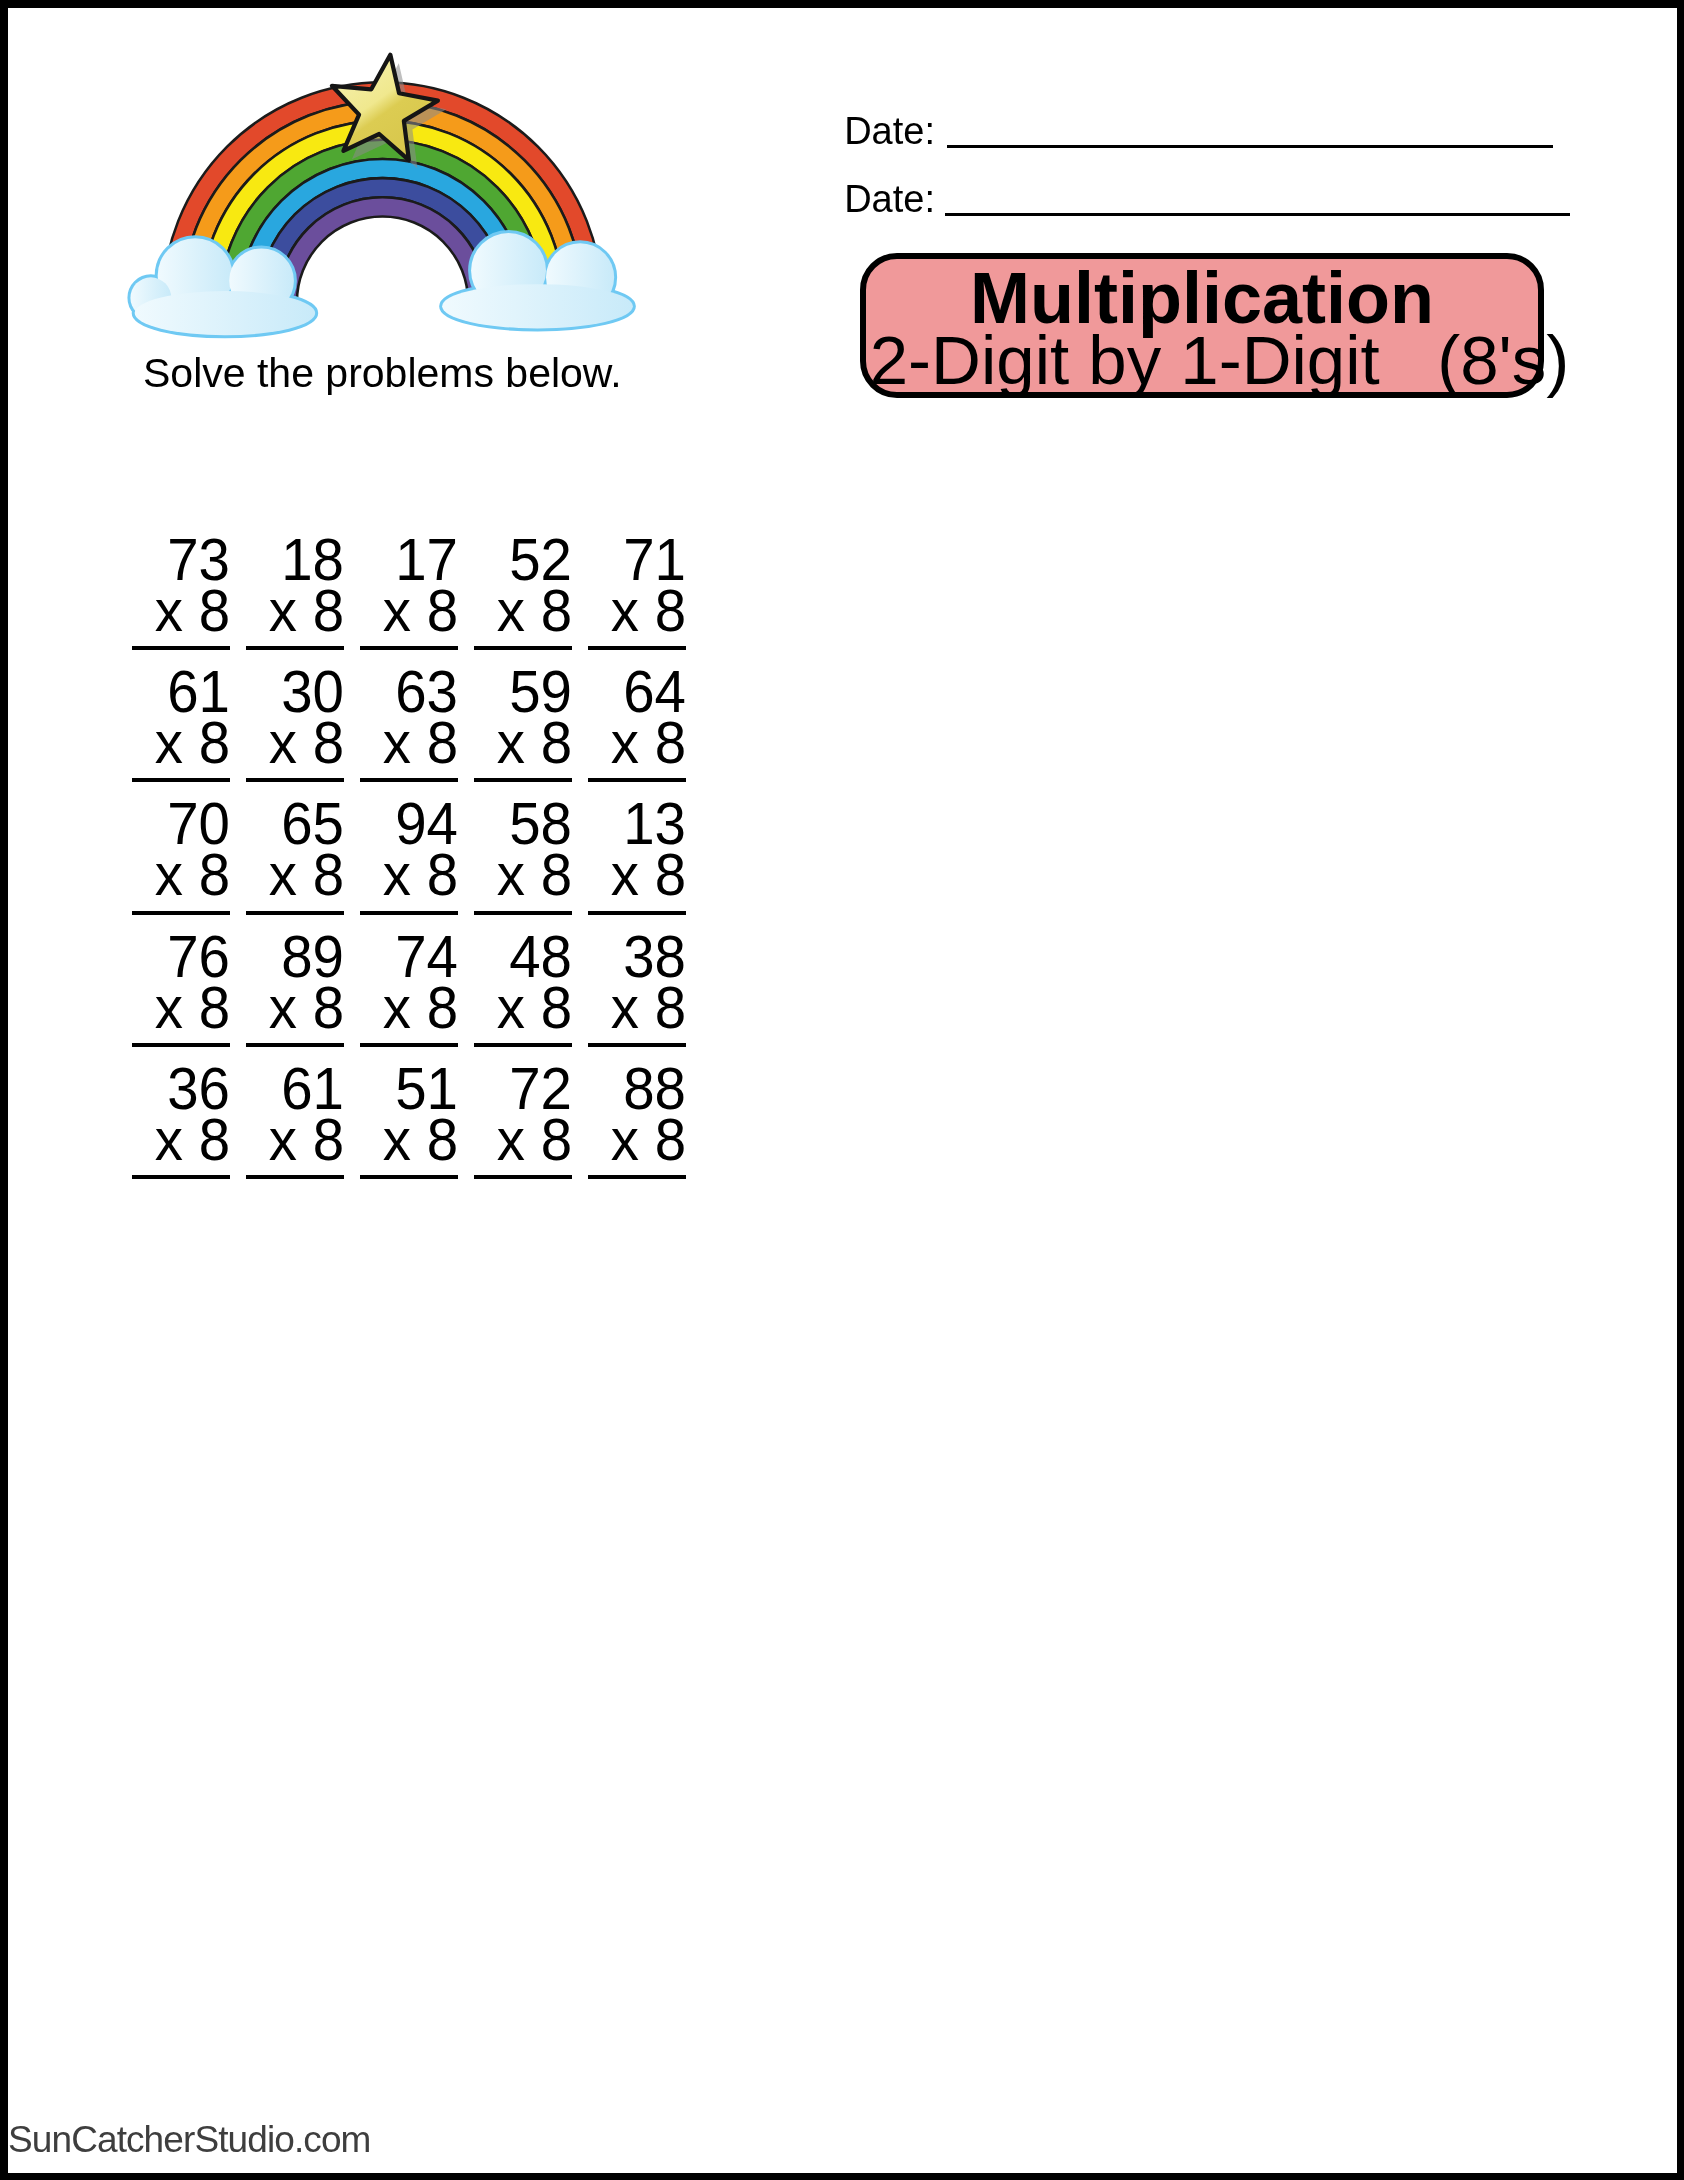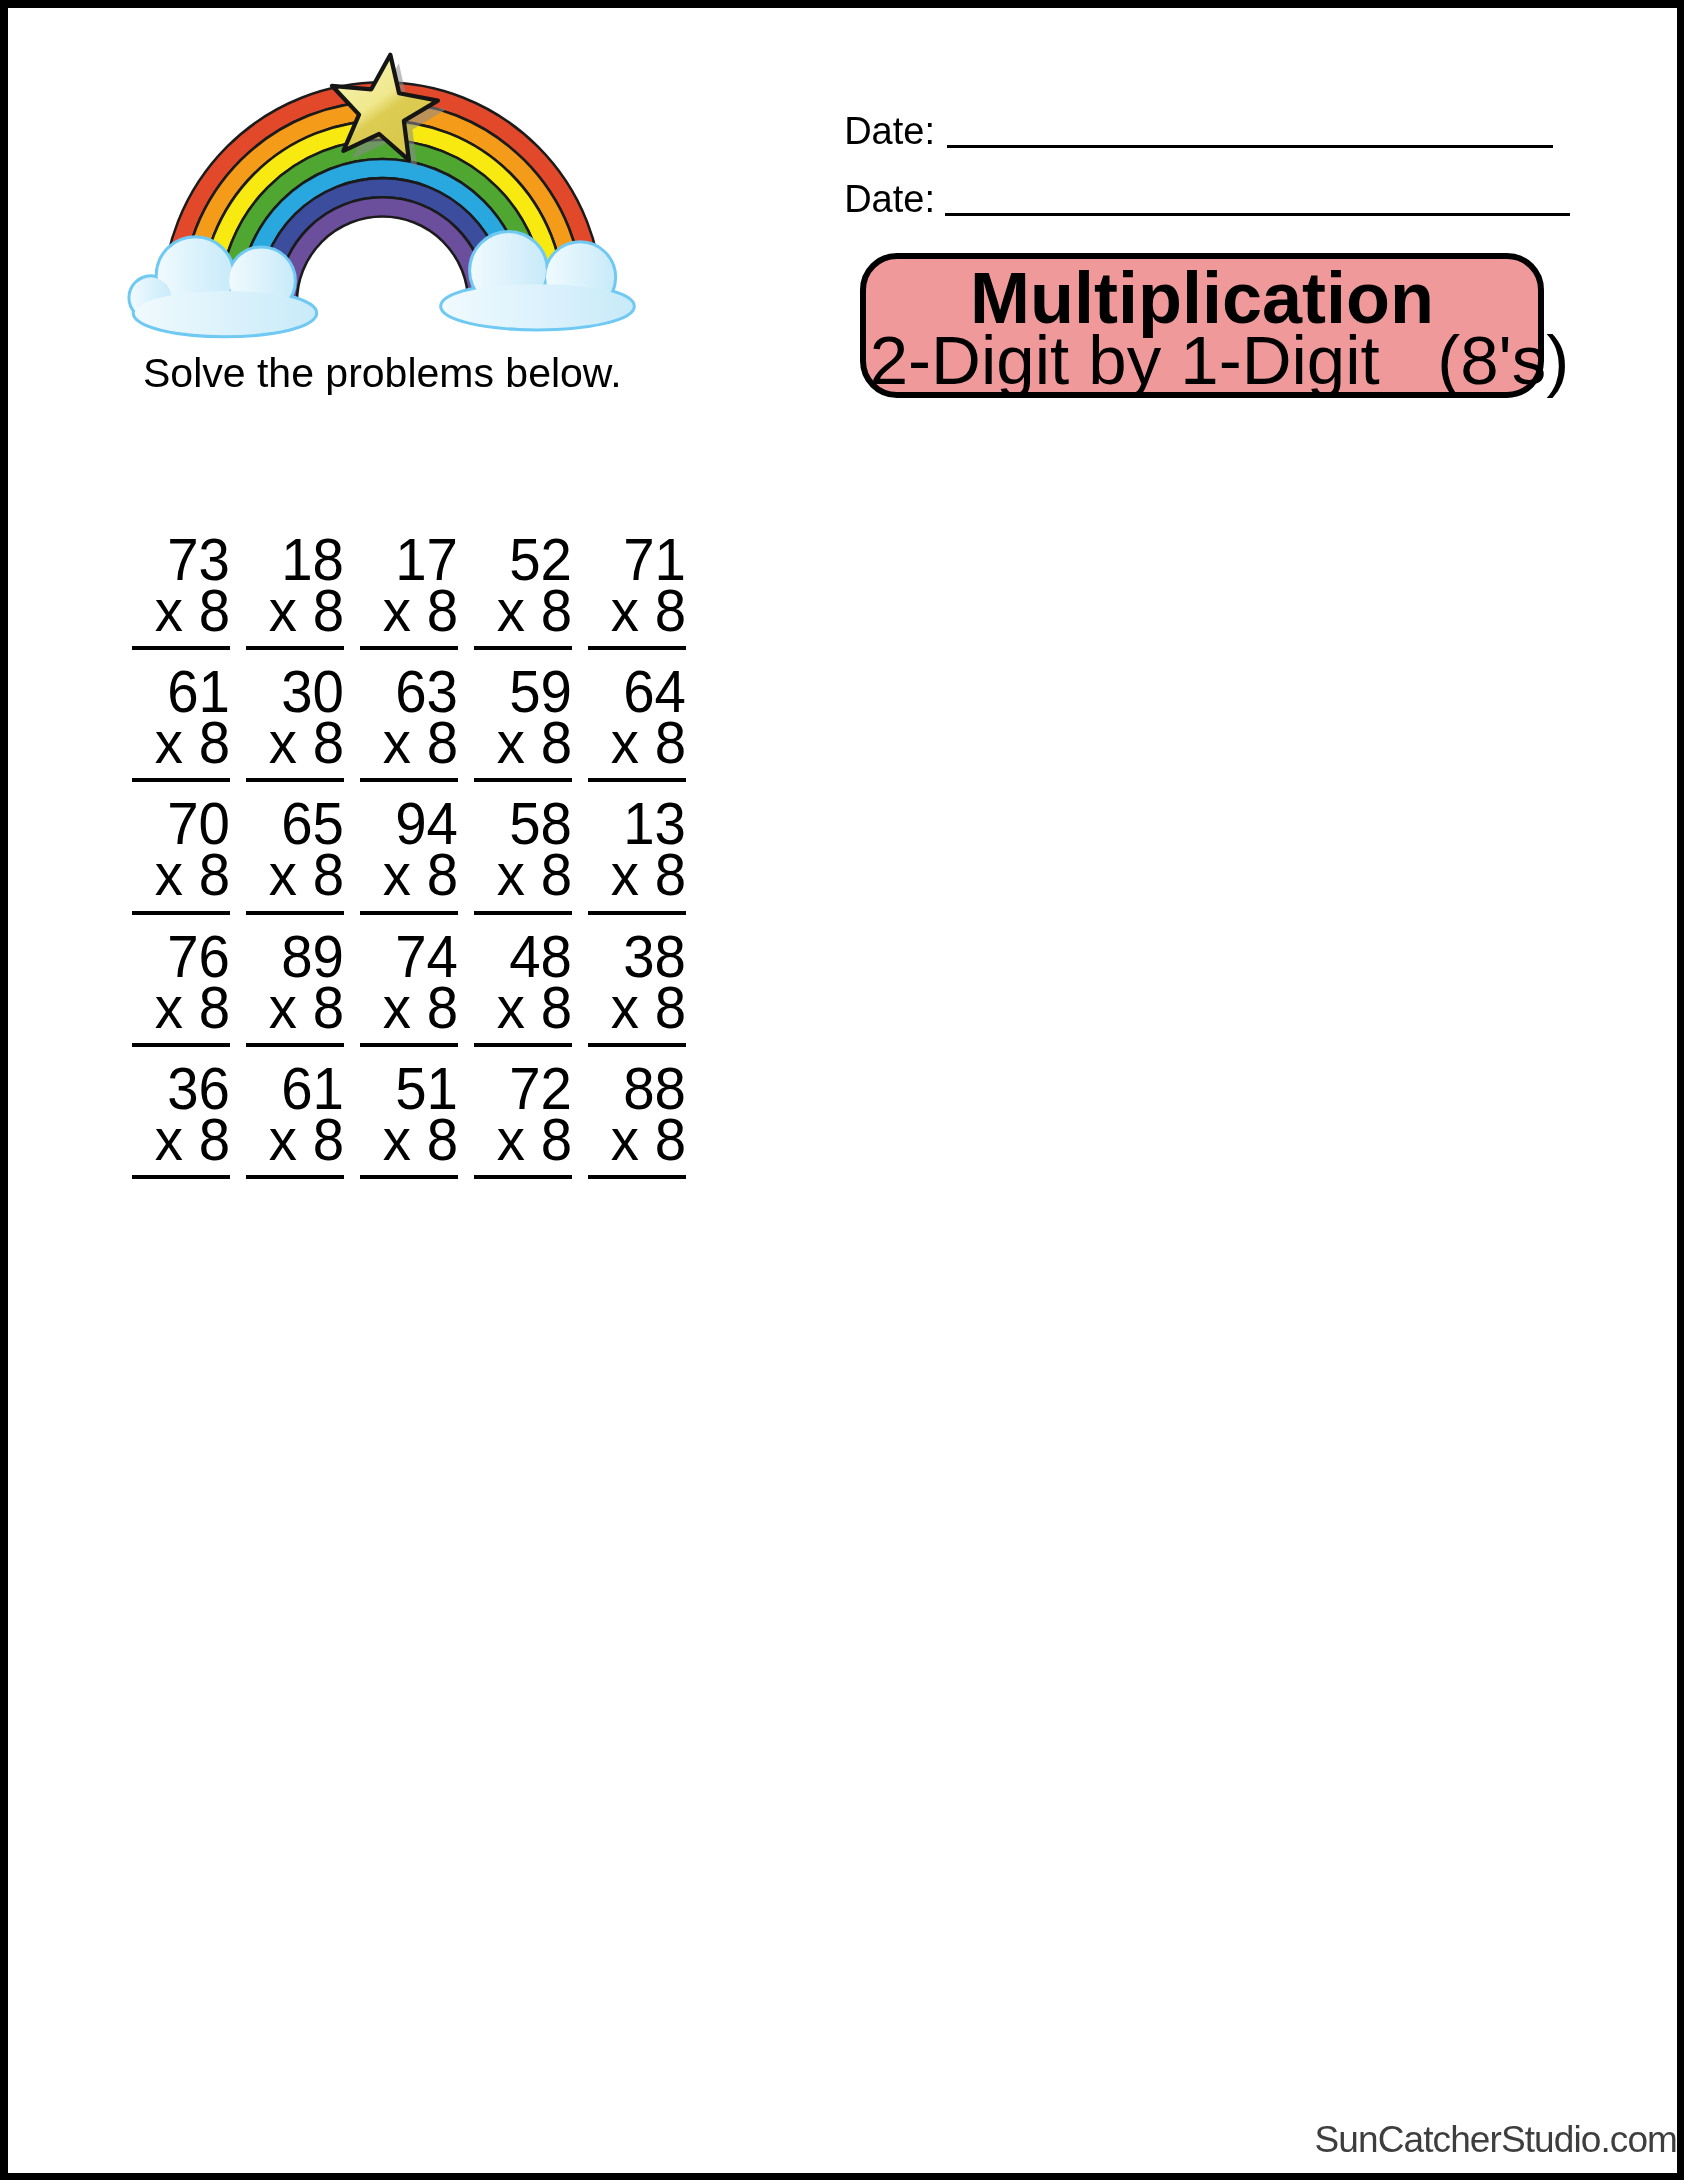--- a/index.html
+++ b/index.html
@@ -44,21 +44,21 @@
     border-bottom:4.3px solid #000;
     padding-bottom:10.2px;
     text-align:right;
     font-size:60px;
     line-height:51px;
   }
   .pnum,.pmul{transform:scaleX(.94);transform-origin:100% 50%;}
   
   .footer{
     position:absolute;left:0;top:2111px;width:100%;
-    text-align:right;font-size:37px;color:#3E3E3E;
+    text-align:left;font-size:37px;color:#3E3E3E;
     letter-spacing:-0.9px;
   }
 </style>
 </head>
 <body>
 
 <div class="page">
 
   <div class="rainbow-wrap">
     <svg width="511" height="294" viewBox="0 0 600 345">

